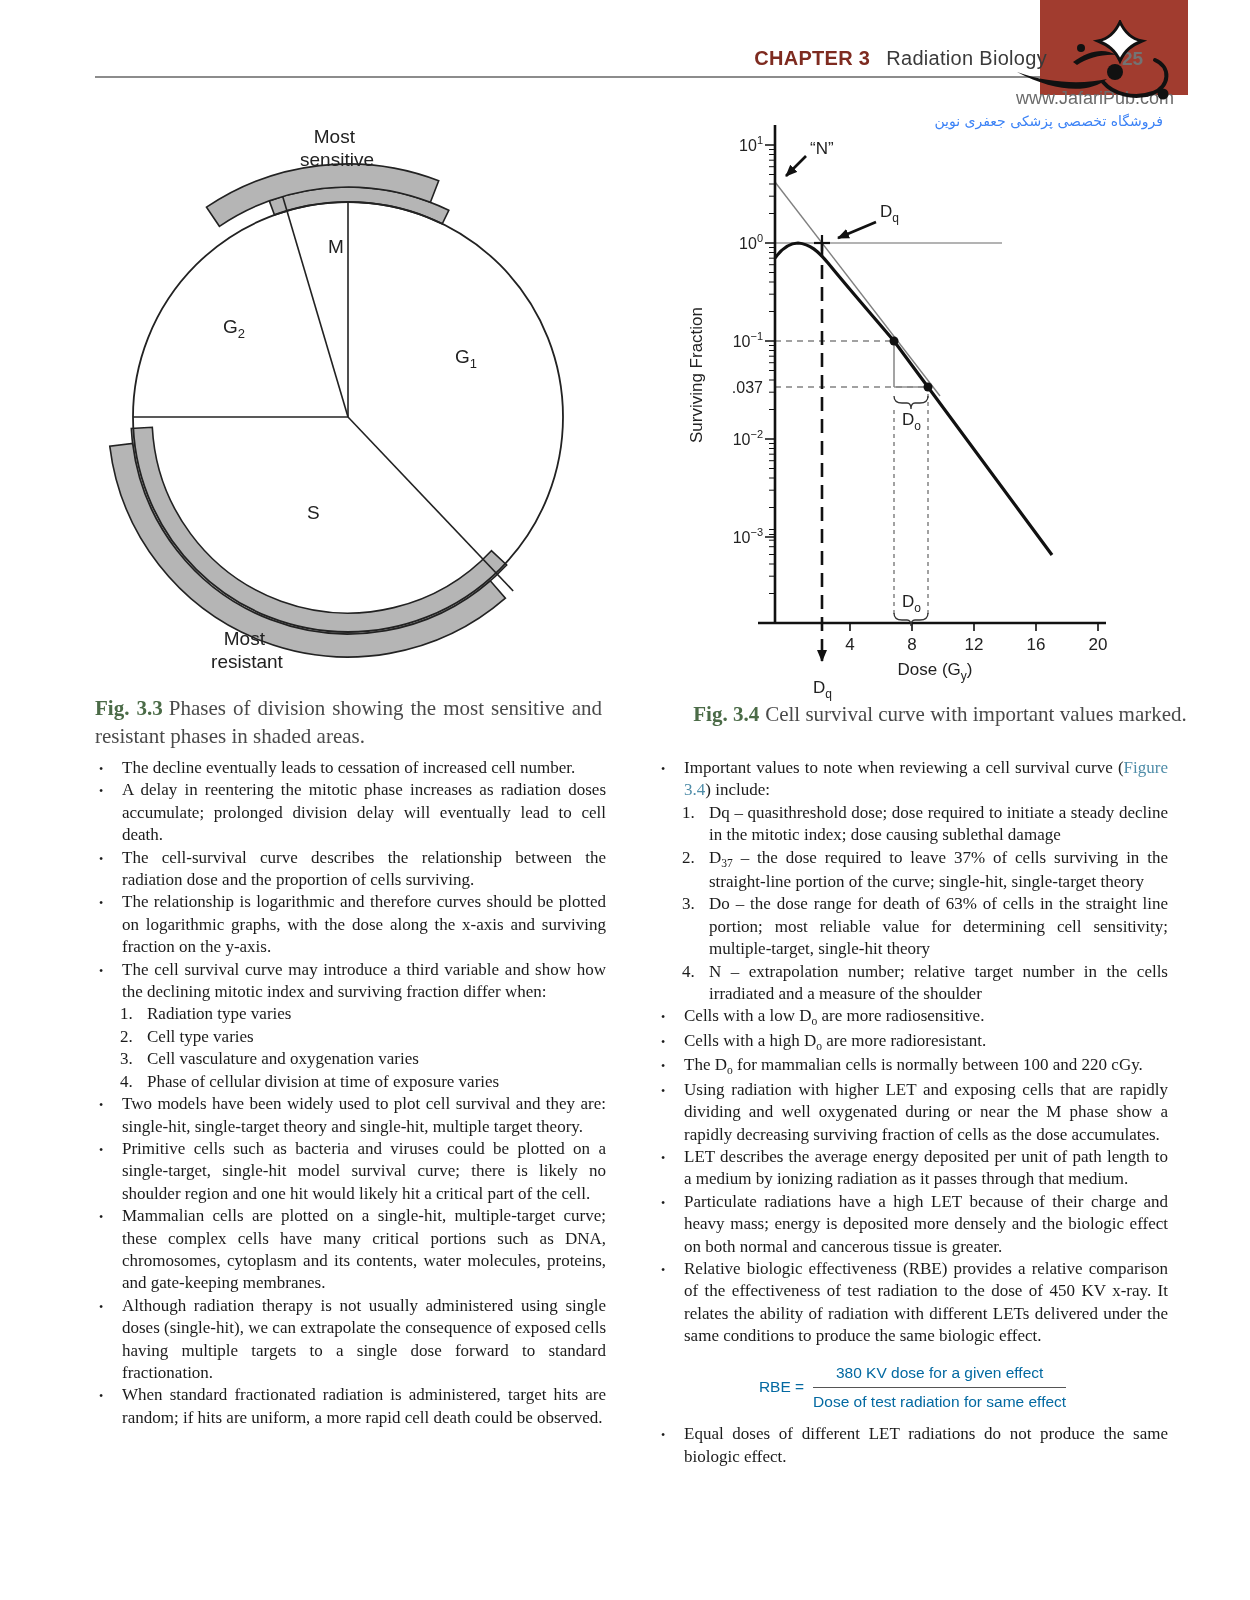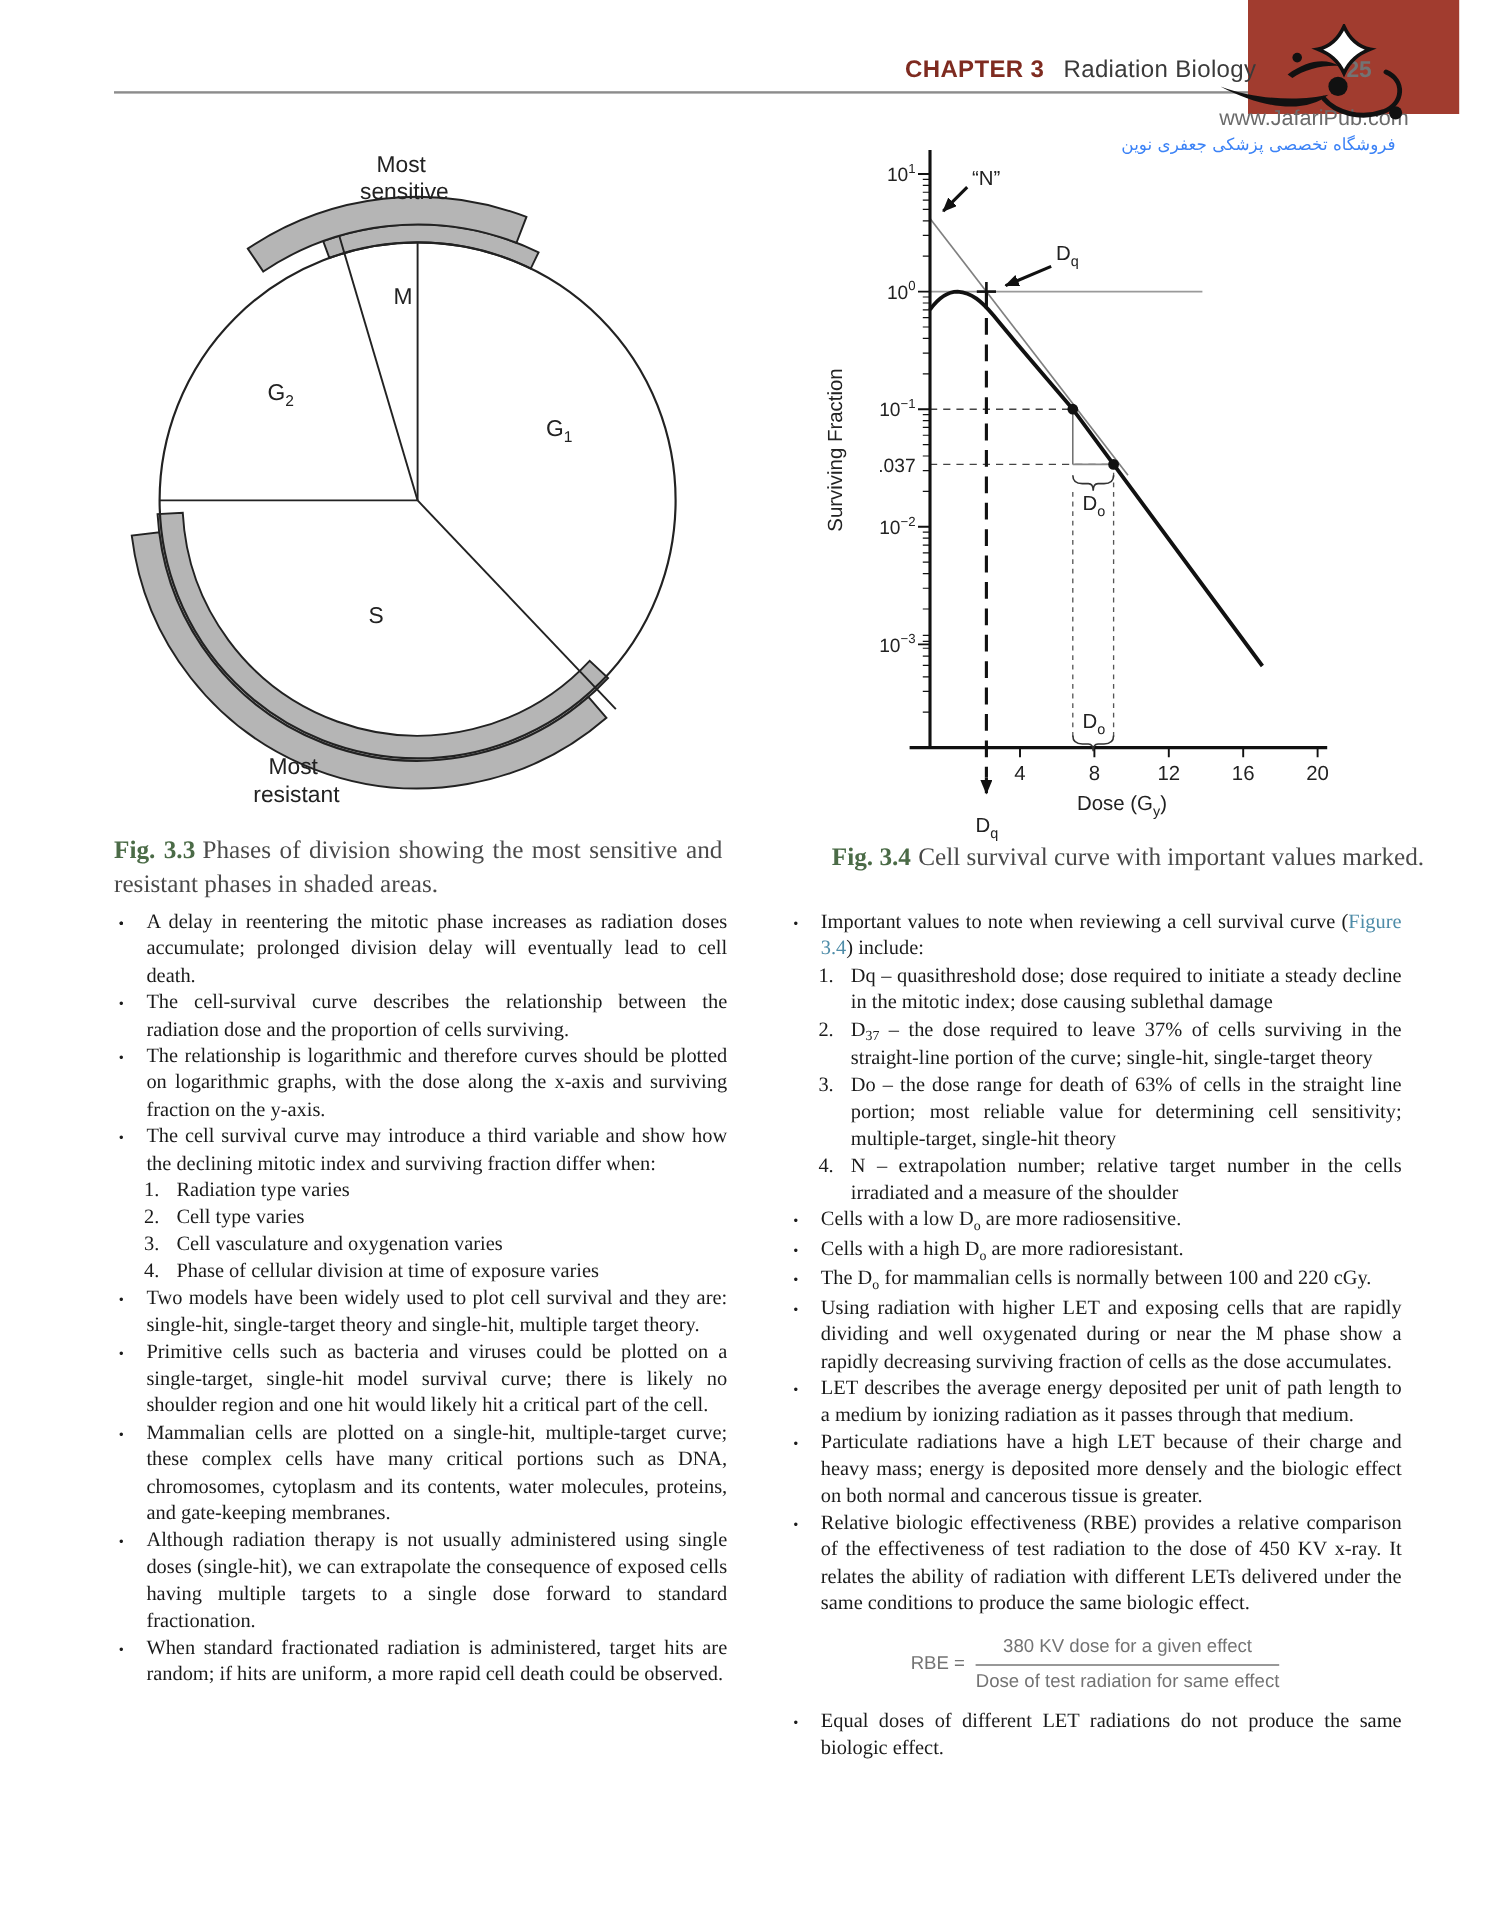--- a/index.html
+++ b/index.html
@@ -1,17 +1,17 @@
 <!DOCTYPE html>
 <html><head>
 <meta charset="utf-8">
 <style>
   html,body{margin:0;padding:0;background:#ffffff;}
   #page{position:relative;width:1188px;height:1600px;background:#ffffff;overflow:hidden;
-        font-family:"Liberation Serif", serif;color:#1b1b1b;padding-left:28px;}
+        font-family:"Liberation Serif", serif;color:#1b1b1b;}
   
   #banner{position:absolute;left:1040px;top:0;width:193px;height:95px;background:#a13c2f;z-index:1;}
   #header-rule{position:absolute;left:95px;top:76px;width:967px;height:2px;background:#8c8c8c;z-index:0;}
   #chapter-line{position:absolute;left:600px;top:47px;width:447px;text-align:right;
      font-family:"Liberation Sans", sans-serif;font-size:20px;letter-spacing:.3px;z-index:2;white-space:nowrap;}
   #chapter-label{font-weight:700;color:#7e2b20;}
   #chapter-title{color:#3a3a3a;margin-left:16px;}
   #page-number{position:absolute;left:1122px;top:48px;color:#737373;z-index:2;
      font-family:"Liberation Sans", sans-serif;font-size:19px;font-weight:700;}
   #logo{position:absolute;left:1015px;top:20px;z-index:3;}
@@ -35,21 +35,21 @@
   #col-right{left:657px;}
   .item{position:relative;padding-left:27px;text-align:justify;}
   .item .marker{position:absolute;left:4px;top:0;}
   .bullet .marker{font-size:12px;top:1px;}
   .numbered{padding-left:52px;}
   .numbered .marker{left:25px;font-size:17px;}
   .seg-i{}
   .seg-sub{font-size:68%;position:relative;top:4px;}
   .seg-link{color:#4e8ca8;}
   .formula{display:flex;justify-content:center;align-items:center;gap:9px;
-     font-family:"Liberation Sans", sans-serif;font-size:15.5px;color:#737373;
+     font-family:"Liberation Sans", sans-serif;font-size:15.5px;color:#0369a1;
      margin:14px 0 10px;}
   .frac{display:inline-flex;flex-direction:column;text-align:center;}
   .f-num{padding:0 6px 3px;border-bottom:1.5px solid #555;}
   .f-den{padding-top:3px;}
 </style>
 </head>
 <body>
 
 <div id="page">
 
@@ -187,21 +187,21 @@
 
     <text class="svg-sans" font-size="17" x="285" y="565" text-anchor="middle"><tspan>Dose (G</tspan><tspan dy="5" font-size="12">y</tspan><tspan dy="-5">)</tspan></text>
     <text class="svg-sans" font-size="17" text-anchor="middle" transform="rotate(-90 52 265)" x="52" y="265">Surviving Fraction</text>
   </svg>
 
   <div id="fig34-caption" class="fig-caption">
     <span class="cap-label">Fig. 3.4</span><span>Cell survival curve with important values marked.</span>
   </div>
 
   <div id="col-left" class="col">
-      <div class="item bullet"><span class="marker">•</span></div>
+      <div class="item bullet"><span class="marker">•</span><span class="txt">The decline eventually leads to cessation of increased cell number.</span></div>
       <div class="item bullet"><span class="marker">•</span><span class="txt">A delay in reentering the mitotic phase increases as radiation doses accumulate; prolonged division delay will eventually lead to cell death.</span></div>
       <div class="item bullet"><span class="marker">•</span><span class="txt">The <span class="seg-i">cell-survival curve</span> describes the relationship between the radiation dose and the proportion of cells surviving.</span></div>
       <div class="item bullet"><span class="marker">•</span><span class="txt">The relationship is logarithmic and therefore curves should be plotted on logarithmic graphs, with the dose along the <span class="seg-i">x</span>-axis and surviving fraction on the <span class="seg-i">y</span>-axis.</span></div>
       <div class="item bullet"><span class="marker">•</span><span class="txt">The cell survival curve may introduce a third variable and show how the declining mitotic index and surviving fraction differ when:</span></div>
       <div class="item numbered"><span class="marker">1.</span><span class="txt">Radiation type varies</span></div>
       <div class="item numbered"><span class="marker">2.</span><span class="txt">Cell type varies</span></div>
       <div class="item numbered"><span class="marker">3.</span><span class="txt">Cell vasculature and oxygenation varies</span></div>
       <div class="item numbered"><span class="marker">4.</span><span class="txt">Phase of cellular division at time of exposure varies</span></div>
       <div class="item bullet"><span class="marker">•</span><span class="txt">Two models have been widely used to plot cell survival and they are: single-hit, single-target theory and single-hit, multiple target theory.</span></div>
       <div class="item bullet"><span class="marker">•</span><span class="txt">Primitive cells such as bacteria and viruses could be plotted on a single-target, single-hit model survival curve; there is likely no shoulder region and one hit would likely hit a critical part of the cell.</span></div>

